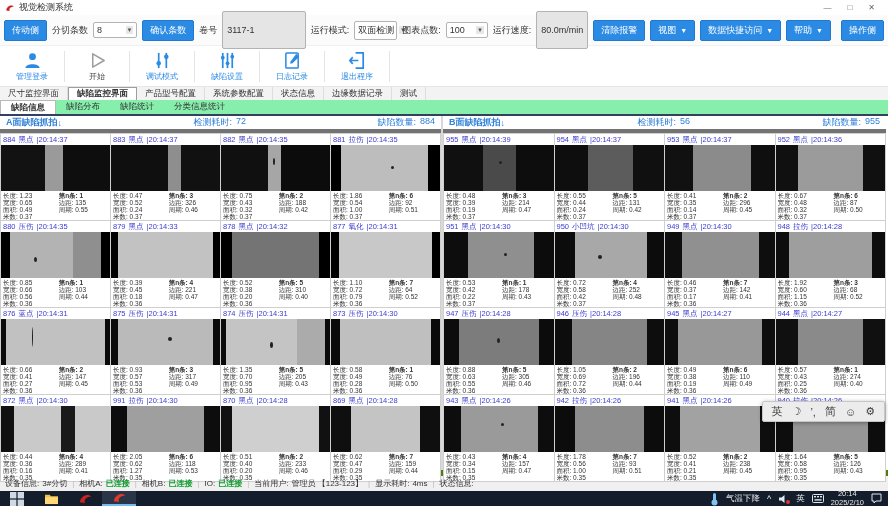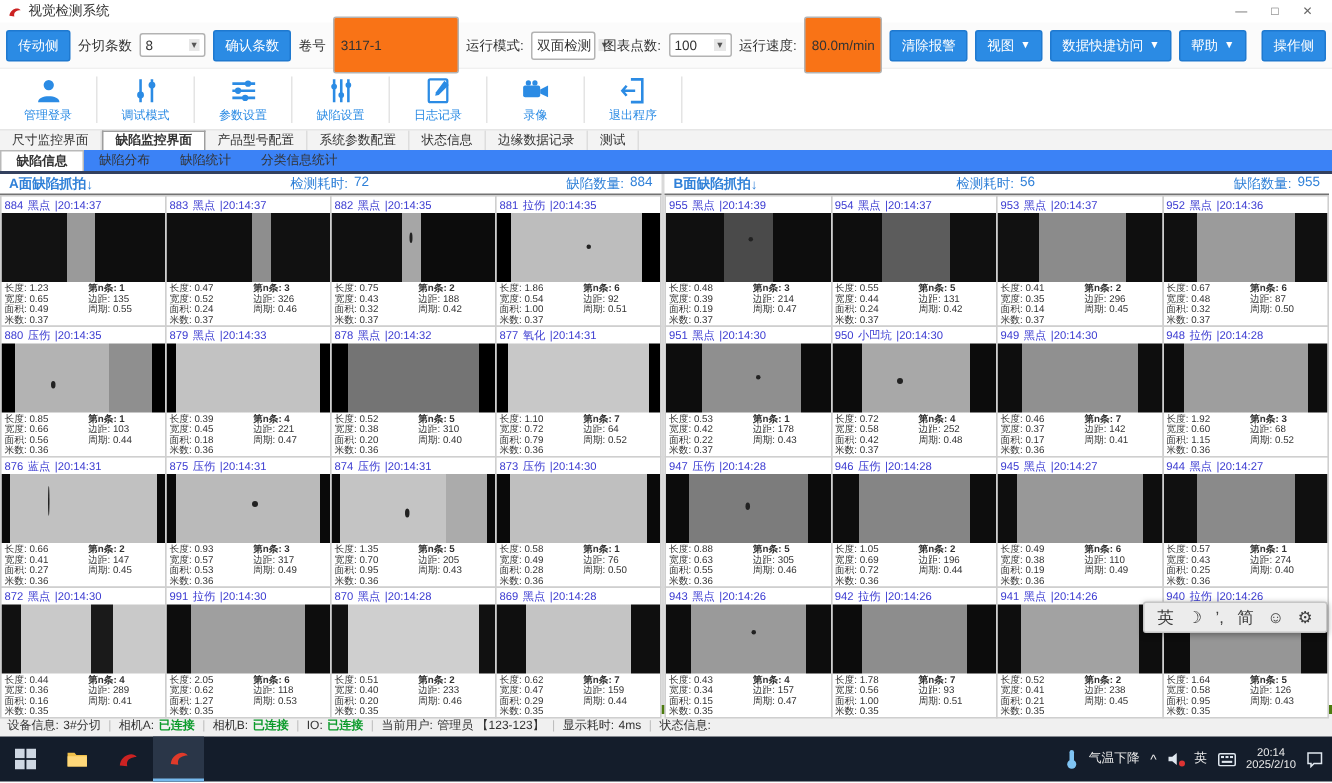--- a/index.html
+++ b/index.html
@@ -8,40 +8,40 @@
   
   .titlebar{height:15px;display:flex;align-items:center;gap:4px;padding:0 5px;background:#fff;font-size:9px;color:#333}
   .win-controls{margin-left:auto;display:flex;gap:16px;color:#666;font-size:8px;padding-right:8px}
   .win-controls span{cursor:default}
   
   .toolbar1{height:30px;display:flex;align-items:center;gap:5px;padding:0 4px;background:#fbfbfb;font-size:9px;color:#333;white-space:nowrap}
   .btn-blue{background:#2b8be4;color:#fff;border:1px solid #1f79cf;border-radius:2px;padding:3px 7px;font-size:9px;display:inline-flex;align-items:center;gap:4px}
   .btn-blue .caret{font-size:7px}
   .combo{border:1px solid #b3b3b3;background:#fff;border-radius:2px;padding:2px 3px;display:inline-flex;align-items:center;gap:5px;min-width:34px;justify-content:space-between}
   .combo .caret{color:#555;font-size:7px;background:#e7e7e7;padding:0 2px}
-  .tb-input{border:1px solid #b3b3b3;background:#f97316;border-radius:2px;padding:13px 4px}
+  .tb-input{border:1px solid #b3b3b3;background:#e5e5e5;border-radius:2px;padding:13px 4px}
   .spacer{flex:1}
   
   .toolbar2{height:40px;display:flex;align-items:center;background:#fff;border-top:1px solid #f0f0f0}
   .tool-btn{display:flex;flex-direction:column;align-items:center;justify-content:center;gap:1px;min-width:52px;padding:0 6px;border-right:1px solid #e4e4e4}
   .tool-lb{font-size:8px;color:#2b8be4}
   .tool-btn.disabled .tool-lb{color:#444}
   .tool-ic svg{display:block}
   
   .maintabs{display:flex;height:13px;background:#f3f3f3;font-size:8.5px;color:#333;border-top:1px solid #e6e6e6;align-items:stretch}
   .maintab{display:flex;align-items:center;padding:0 8px;border-right:1px solid #ddd}
   .maintab.active{background:#fff;border:1px solid #9e9e9e;border-bottom:none;font-weight:bold}
-  .subtabs{display:flex;height:14px;font-size:8.5px;color:#333;background:#3b82f6;border-bottom:2px solid #33405e;align-items:stretch}
+  .subtabs{display:flex;height:14px;font-size:8.5px;color:#333;background:#86efac;border-bottom:2px solid #33405e;align-items:stretch}
   .subtab{display:flex;align-items:center;padding:0 10px}
   .subtab.active{border:1px solid #b9b9b9;border-bottom:none;font-weight:bold;background:#fff}
   
   .panels{display:flex;height:354px}
   .panel{width:443px;display:flex;flex-direction:column;border-right:2px solid #d9d9d9;box-sizing:border-box}
   .panel:last-child{border-right:none}
-  .panel-head{height:14px;display:flex;align-items:center;padding:0 6px;font-size:9px;color:#2f80d8;border-bottom:1px solid #737373}
+  .panel-head{height:14px;display:flex;align-items:center;padding:0 6px;font-size:9px;color:#2f80d8;border-bottom:4px solid #737373}
   .panel-head .ph-title{font-weight:bold}
   .panel-head .ph-mid,.panel-head .ph-right{display:flex;gap:4px}
   .panel-head .ph-mid{margin-left:auto}
   .panel-head .ph-right{margin-left:auto}
   .grid{flex:1;display:grid;grid-template-columns:repeat(4,1fr);grid-auto-rows:1fr;gap:1px;background:#e9e9e9;padding:1px}
   .cell{background:#fff;display:flex;flex-direction:column;outline:1px solid #cfcfcf;overflow:hidden}
   .cell-head{height:11px;flex:0 0 11px;font-size:7.5px;color:#3b3bd1;display:flex;align-items:center;gap:3px;padding:0 2px;white-space:nowrap;overflow:hidden;background:#fff}
   .cell-img{height:46px;flex:0 0 46px;position:relative}
   .speck{position:absolute;background:#222;border-radius:50%}
   .cell-info{flex:1;display:flex;font-size:6.5px;line-height:7px;color:#333;padding:1px 2px 0 2px}
@@ -49,21 +49,21 @@
   .ci-right{width:47%}
   .ci-line{white-space:nowrap;overflow:hidden}
   .ci-line.bold{font-weight:bold}
   
   .statusbar{height:15px;display:flex;align-items:center;gap:5px;font-size:8px;color:#333;background:#f0f0f0;border-top:6px solid #4d7c0f;padding:0 5px;white-space:nowrap}
   .sb-seg{display:flex;gap:3px;align-items:center}
   .sb-val.green{color:#0a9a2a;font-weight:bold}
   .sb-val.bold{font-weight:normal}
   .sb-sep{color:#bbb}
   
-  .taskbar{height:30px;background:#141d2b;display:flex;align-items:center;color:#e8e8e8}
+  .taskbar{height:15px;background:#141d2b;display:flex;align-items:center;color:#e8e8e8}
   .tkb-left{display:flex;height:100%}
   .tkb-icon{width:34px;height:100%;display:flex;align-items:center;justify-content:center;box-sizing:border-box}
   .tkb-icon.active{background:#2a3648;border-bottom:2px solid #76b9ed}
   .tray{margin-left:auto;display:flex;align-items:center;gap:7px;padding-right:6px;font-size:8.5px}
   .tray .t-time{font-size:7.5px;line-height:8.5px;text-align:center}
   .tray .glyph{font-size:9px}
   
   .ime{position:absolute;right:3px;bottom:100px;height:19px;background:#ececec;border:1px solid #c6c6c6;border-radius:2px;
        display:flex;align-items:center;gap:9px;padding:0 9px;font-size:11px;color:#3c3c3c;box-shadow:0 1px 4px rgba(0,0,0,.35)}
 </style>
@@ -126,47 +126,40 @@
 <div class="toolbar2" id="toolbar2">
     <div class="tool-btn">
       <span class="tool-ic">
         <svg width="19" height="19" viewBox="0 0 20 20">
           <circle cx="10" cy="6" r="3.6" fill="#2b8be4"></circle>
           <path d="M2.5 18 C2.5 12.5 17.5 12.5 17.5 18 Z" fill="#2b8be4"></path>
         </svg>
       </span>
       <span class="tool-lb">管理登录</span>
     </div>
+    <div class="tool-btn disabled">
+      <span class="tool-ic">
+        <svg width="19" height="19" viewBox="0 0 20 20">
+          <path d="M5 3 L17 10 L5 17 Z" fill="none" stroke="#9e9e9e" stroke-width="1.6" stroke-linejoin="round"></path>
+        </svg>
+      </span>
+      <span class="tool-lb">开始</span>
+    </div>
     <div class="tool-btn">
       <span class="tool-ic">
         <svg width="19" height="19" viewBox="0 0 20 20">
           <g stroke="#2b8be4" stroke-width="1.8">
             <line x1="6" y1="2" x2="6" y2="18"></line>
             <line x1="14" y1="2" x2="14" y2="18"></line>
           </g>
           <circle cx="6" cy="13" r="2.4" fill="#2b8be4"></circle>
           <circle cx="14" cy="6" r="2.4" fill="#2b8be4"></circle>
         </svg>
       </span>
       <span class="tool-lb">调试模式</span>
-    </div>
-    <div class="tool-btn">
-      <span class="tool-ic">
-        <svg width="19" height="19" viewBox="0 0 20 20">
-          <g stroke="#2b8be4" stroke-width="1.8">
-            <line x1="2" y1="5" x2="18" y2="5"></line>
-            <line x1="2" y1="10" x2="18" y2="10"></line>
-            <line x1="2" y1="15" x2="18" y2="15"></line>
-          </g>
-          <circle cx="13" cy="5" r="2.2" fill="#2b8be4"></circle>
-          <circle cx="6" cy="10" r="2.2" fill="#2b8be4"></circle>
-          <circle cx="11" cy="15" r="2.2" fill="#2b8be4"></circle>
-        </svg>
-      </span>
-      <span class="tool-lb">参数设置</span>
     </div>
     <div class="tool-btn">
       <span class="tool-ic">
         <svg width="19" height="19" viewBox="0 0 20 20">
           <g stroke="#2b8be4" stroke-width="1.8">
             <line x1="5" y1="2" x2="5" y2="18"></line>
             <line x1="10" y1="2" x2="10" y2="18"></line>
             <line x1="15" y1="2" x2="15" y2="18"></line>
           </g>
           <circle cx="5" cy="7" r="2" fill="#2b8be4"></circle>
@@ -177,31 +170,20 @@
       <span class="tool-lb">缺陷设置</span>
     </div>
     <div class="tool-btn">
       <span class="tool-ic">
         <svg width="19" height="19" viewBox="0 0 20 20">
           <rect x="3" y="2" width="13" height="16" rx="1" fill="none" stroke="#2b8be4" stroke-width="1.6"></rect>
           <path d="M14 3 L17 6 L10 13 L7.5 13.5 L8 11 Z" fill="#2b8be4"></path>
         </svg>
       </span>
       <span class="tool-lb">日志记录</span>
-    </div>
-    <div class="tool-btn">
-      <span class="tool-ic">
-        <svg width="21" height="19" viewBox="0 0 24 20">
-          <rect x="2" y="6" width="13" height="9" rx="1.5" fill="#2b8be4"></rect>
-          <path d="M15 9 L21 6 V15 L15 12 Z" fill="#2b8be4"></path>
-          <circle cx="6" cy="4" r="2" fill="#2b8be4"></circle>
-          <circle cx="11" cy="4" r="2" fill="#2b8be4"></circle>
-        </svg>
-      </span>
-      <span class="tool-lb">录像</span>
     </div>
     <div class="tool-btn">
       <span class="tool-ic">
         <svg width="19" height="19" viewBox="0 0 20 20">
           <path d="M8 2 H16 V18 H8" fill="none" stroke="#2b8be4" stroke-width="1.8"></path>
           <path d="M11 10 H2 M5 6.5 L2 10 L5 13.5" fill="none" stroke="#2b8be4" stroke-width="1.8"></path>
         </svg>
       </span>
       <span class="tool-lb">退出程序</span>
     </div>

